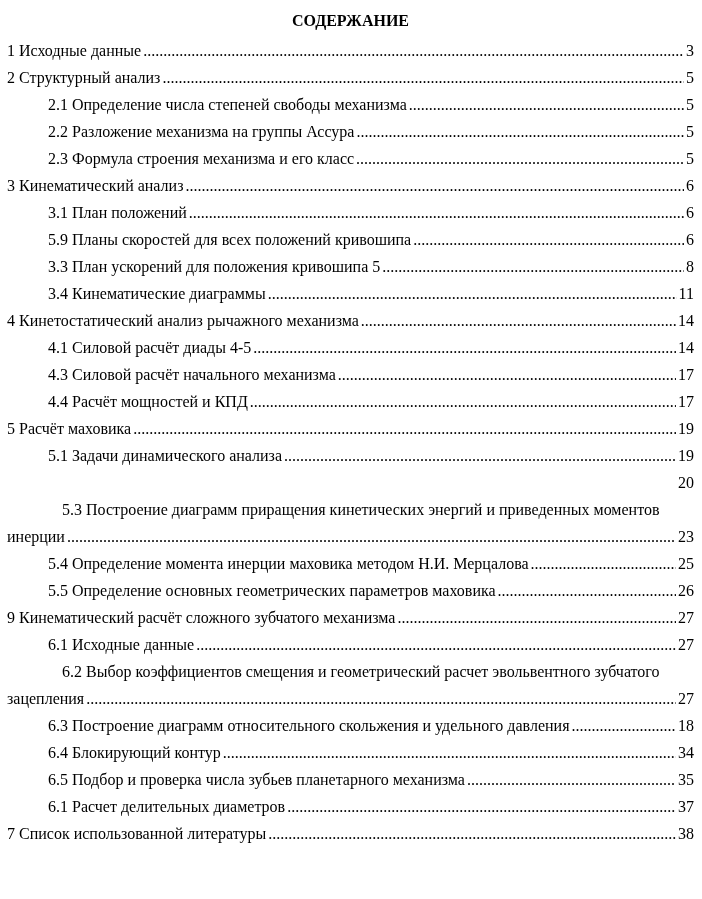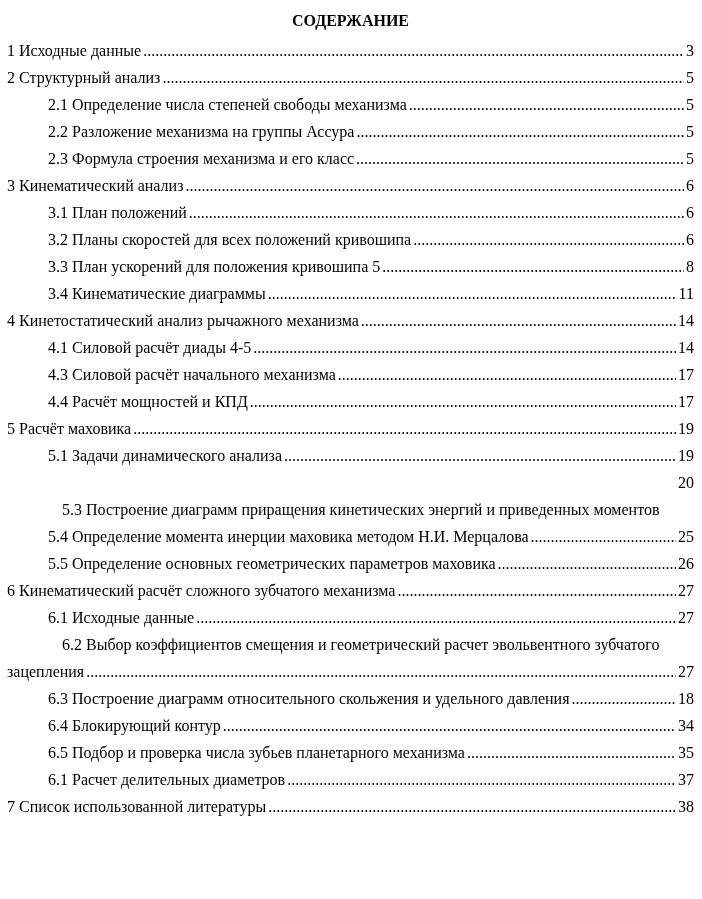--- a/index.html
+++ b/index.html
@@ -94,21 +94,21 @@
         <span class="t">3 Кинематический анализ</span>
         <span class="dots"></span>
         <span class="pg">6</span>
       </div>
       <div class="row ind-1">
         <span class="t">3.1 План положений</span>
         <span class="dots"></span>
         <span class="pg">6</span>
       </div>
       <div class="row ind-1">
-        <span class="t">3.2 Планы скоростей для всех положений кривошипа</span>
+        <span class="t">5.9 Планы скоростей для всех положений кривошипа</span>
         <span class="dots"></span>
         <span class="pg">6</span>
       </div>
       <div class="row ind-1">
         <span class="t">3.3 План ускорений для положения кривошипа 5</span>
         <span class="dots"></span>
         <span class="pg">8</span>
       </div>
       <div class="row ind-1">
         <span class="t">3.4 Кинематические диаграммы</span>
@@ -147,32 +147,37 @@
       </div>
       <div class="row ind-1 no-leader">
         <span class="dots"></span>
         <span class="pg">20</span>
       </div>
       <div class="row ind-2 no-leader">
         <span class="t">5.3 Построение диаграмм приращения кинетических энергий и приведенных моментов</span>
         <span class="dots"></span>
         <span class="pg"></span>
       </div>
+      <div class="row ind-0">
+        <span class="t">инерции</span>
+        <span class="dots"></span>
+        <span class="pg">23</span>
+      </div>
       <div class="row ind-1">
         <span class="t">5.4 Определение момента инерции маховика методом Н.И. Мерцалова</span>
         <span class="dots"></span>
         <span class="pg">25</span>
       </div>
       <div class="row ind-1">
         <span class="t">5.5 Определение основных геометрических параметров маховика</span>
         <span class="dots"></span>
         <span class="pg">26</span>
       </div>
       <div class="row ind-0">
-        <span class="t">6 Кинематический расчёт сложного зубчатого механизма</span>
+        <span class="t">9 Кинематический расчёт сложного зубчатого механизма</span>
         <span class="dots"></span>
         <span class="pg">27</span>
       </div>
       <div class="row ind-1">
         <span class="t">6.1 Исходные данные</span>
         <span class="dots"></span>
         <span class="pg">27</span>
       </div>
       <div class="row ind-2 no-leader">
         <span class="t">6.2 Выбор коэффициентов смещения и геометрический расчет эвольвентного зубчатого</span>

